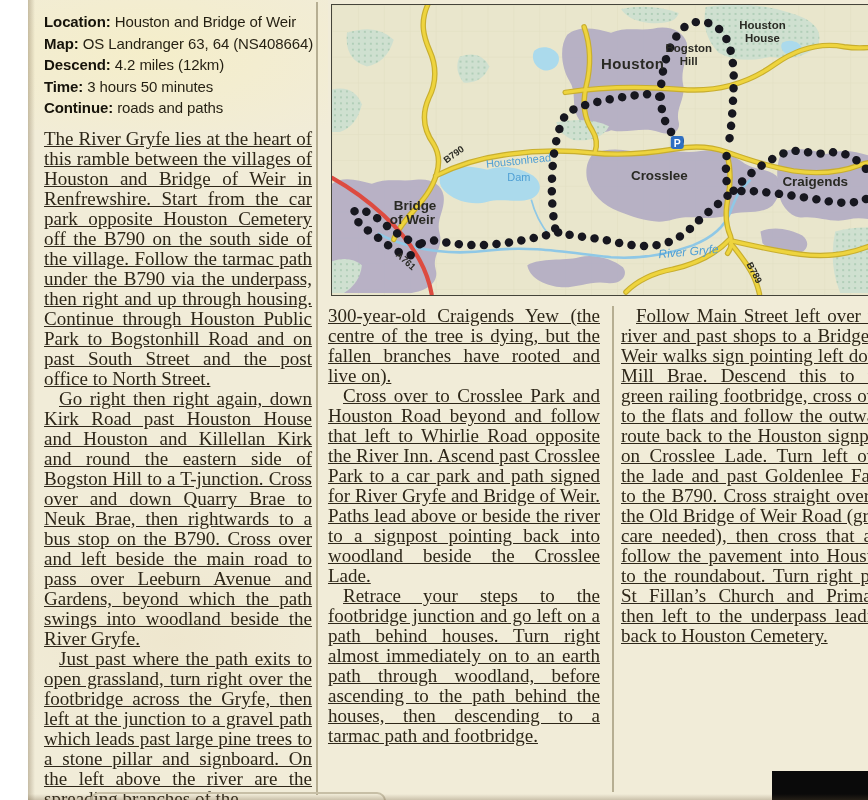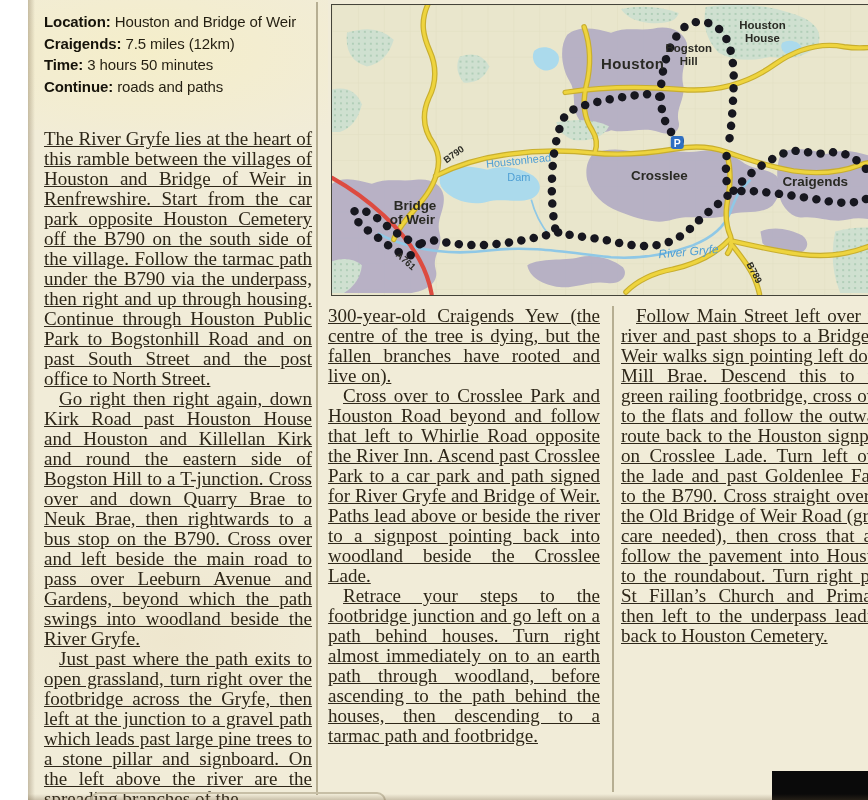--- a/index.html
+++ b/index.html
@@ -42,21 +42,22 @@
 </head>
 <body>
 
 <div class="page">
 
   <div class="paper-blotch blotch-a"></div>
   <div class="paper-blotch blotch-b"></div>
 
   <section class="info-box">
     <p class="info-row"><strong class="info-label">Location:</strong> <span>Houston and Bridge of Weir</span></p>
-    <p class="info-row"><strong class="info-label">Craigends:</strong> <span>7.5 miles (12km)</span></p>
+    <p class="info-row"><strong class="info-label">Map:</strong> <span>OS Landranger 63, 64 (NS408664)</span></p>
+    <p class="info-row"><strong class="info-label">Descend:</strong> <span>4.2 miles (12km)</span></p>
     <p class="info-row"><strong class="info-label">Time:</strong> <span>3 hours 50 minutes</span></p>
     <p class="info-row"><strong class="info-label">Continue:</strong> <span>roads and paths</span></p>
   </section>
 
   <div class="vrule vrule-left"></div>
   <div class="vrule vrule-right"></div>
 
   <figure class="map">
     <svg viewBox="0 0 563 292" preserveAspectRatio="none">
       <defs>

